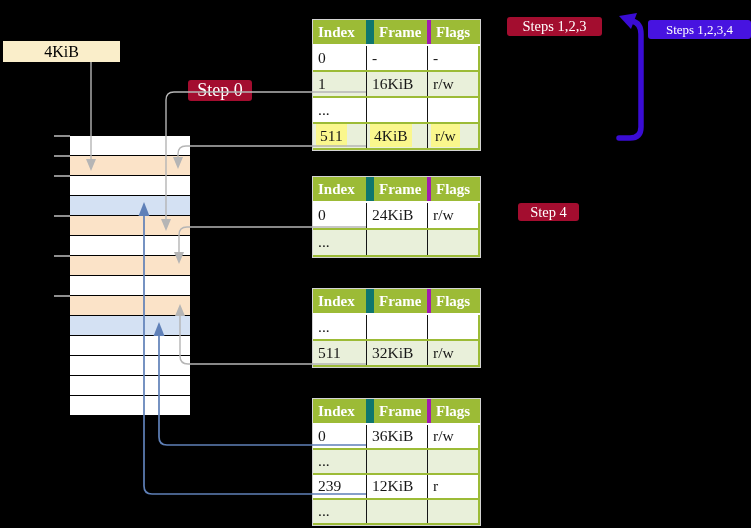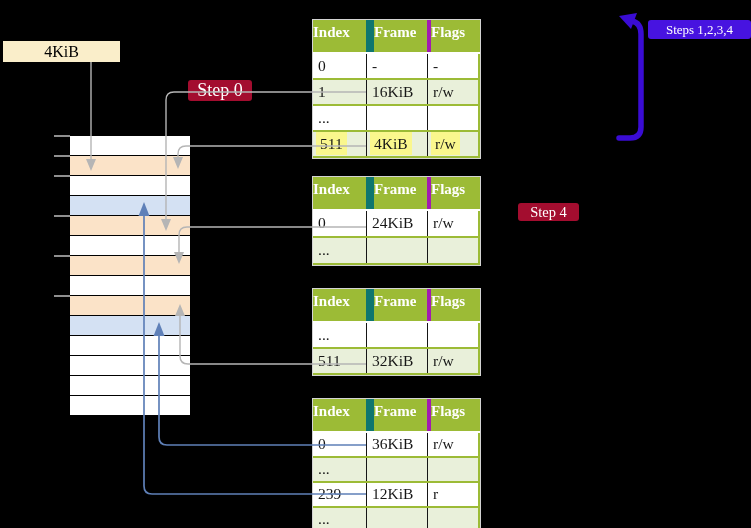--- a/index.html
+++ b/index.html
@@ -4,22 +4,22 @@
 <style>
   html,body{margin:0;padding:0;background:#000;}
   #canvas{
     position:relative;width:751px;height:528px;background:#000;overflow:hidden;
     font-family:"Liberation Serif","DejaVu Serif",serif;
   }
   
   .pt-table{position:absolute;left:313px;width:167px;outline:1px solid #d3d3d3;
             background:#9cbb36;z-index:2;}
   .pt-head{display:flex;border-bottom:2px solid #fff;background:#9cbb36;}
-  .pt-th{height:32px;line-height:24px;color:#fff;font-weight:bold;font-size:15px;
-         box-sizing:border-box;}
+  .pt-th{height:24px;line-height:24px;color:#fff;font-weight:bold;font-size:15px;
+         padding-left:5px;box-sizing:border-box;}
   .pt-th.c1{width:53px}
   .pt-th.c2{width:61px;border-left:8px solid #0f766e}
   .pt-th.c3{width:51px;border-left:4px solid #a21caf}
   .pt-body{display:grid;grid-template-columns:53px 61px 51px;row-gap:2px;
            padding:0 2px 2px 0;background:#9cbb36;}
   .pt-td{background:#fff;font-size:15.5px;color:#161616;padding-left:5px;
          box-sizing:border-box;overflow:hidden;white-space:nowrap;}
   .pt-td.c2,.pt-td.c3{border-left:1.5px solid #161616}
   .pt-td.g{background:#e9f0da}
   .t1 .pt-td{height:24px;line-height:23px}
@@ -45,20 +45,21 @@
   #overlay{position:absolute;left:0;top:0;z-index:5;pointer-events:none;}
 </style>
 </head>
 <body>
 
 <div id="canvas">
 
   <div id="box4kib">4KiB</div>
 
   <div class="badge red" style="left:188px;top:40px;width:64px;height:21px;line-height:21px;font-size:18px;margin-top:40px;">Step 0</div>
+  <div class="badge red" style="left:507px;top:17px;width:95px;height:19px;line-height:19px;font-size:14.5px;">Steps 1,2,3</div>
   <div class="badge blue" style="left:648px;top:20px;width:103px;height:19px;line-height:19px;font-size:13px;">Steps 1,2,3,4</div>
   <div class="badge red" style="left:518px;top:157px;width:61px;height:18px;line-height:18px;font-size:14.5px;margin-top:46px;">Step 4</div>
 
   <div id="memory">
       <div class="mrow white"></div>
       <div class="mrow orange"></div>
       <div class="mrow white"></div>
       <div class="mrow blue"></div>
       <div class="mrow orange"></div>
       <div class="mrow white"></div>

